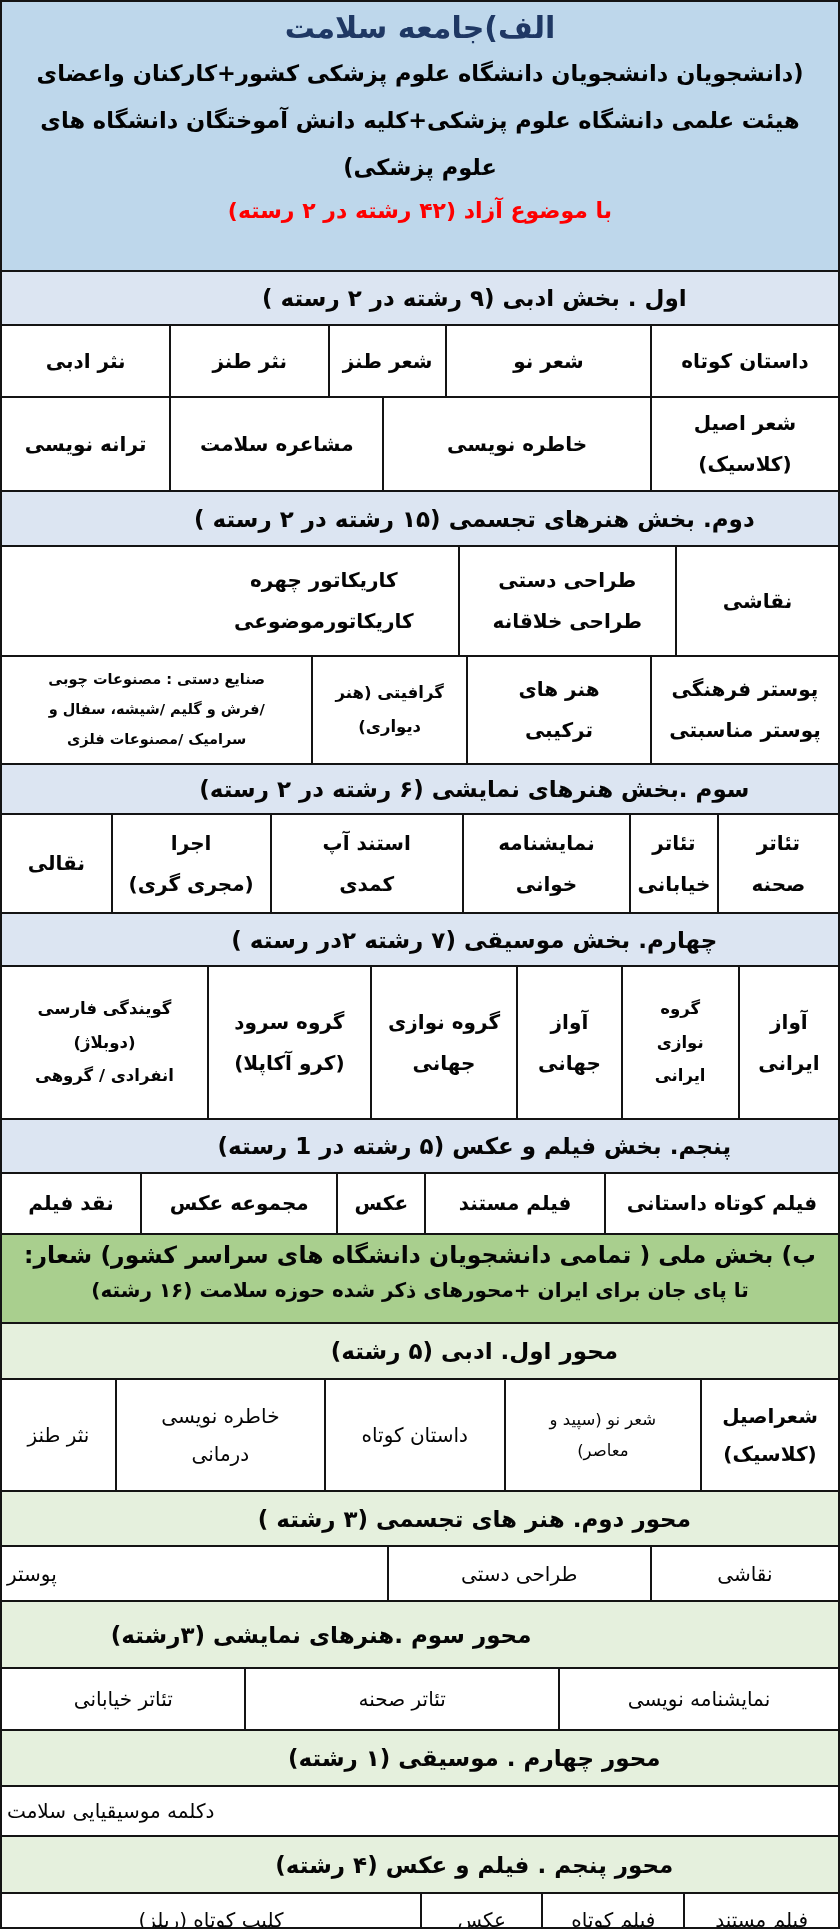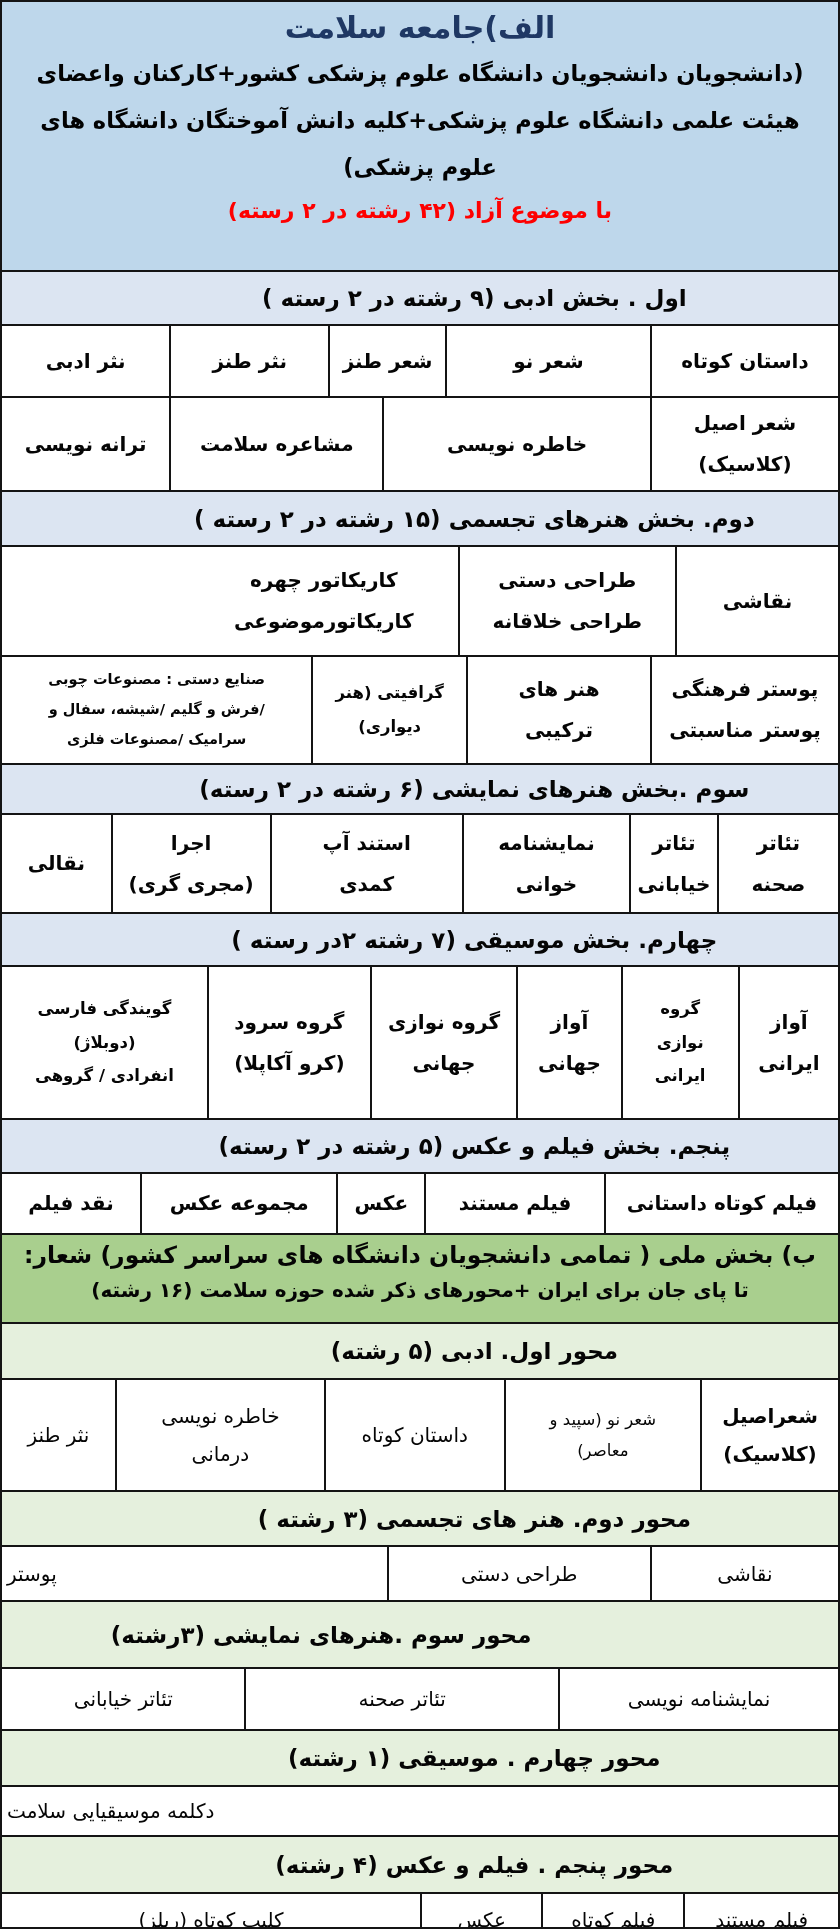--- a/index.html
+++ b/index.html
@@ -127,21 +127,21 @@
 جهانی</span></div>
       <div class="cell" style="width: 17.5%;"><span>گروه نوازی
 جهانی</span></div>
       <div class="cell" style="width: 19.5%;"><span>گروه سرود
 (کرو آکاپلا)</span></div>
       <div class="cell md" style="width: 24.5%;"><span>گویندگی فارسی
 (دوبلاژ)
 انفرادی / گروهی</span></div>
     </div>
     <div class="band hblue" style="height: 54px;">
-      <span>پنجم. بخش فیلم و عکس (۵ رشته در ۲ رسته)</span>
+      <span>پنجم. بخش فیلم و عکس (۵ رشته در 1 رسته)</span>
     </div>
     <div class="band row bold" style="height: 61px;">
       <div class="cell" style="width: 28%;"><span>فیلم کوتاه داستانی</span></div>
       <div class="cell" style="width: 21.5%;"><span>فیلم مستند</span></div>
       <div class="cell" style="width: 10.5%;"><span>عکس</span></div>
       <div class="cell" style="width: 23.5%;"><span>مجموعه عکس</span></div>
       <div class="cell" style="width: 16.5%;"><span>نقد فیلم</span></div>
     </div>
     <div class="band banner" style="height: 89px;">
       <div class="banner-l1">ب) بخش ملی ( تمامی دانشجویان دانشگاه های سراسر کشور) شعار:</div>

